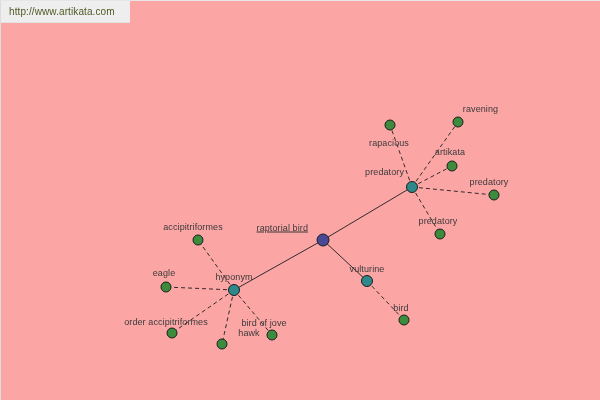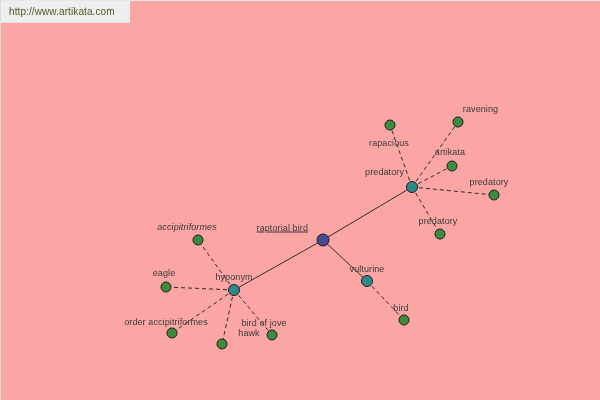--- a/index.html
+++ b/index.html
@@ -136,21 +136,21 @@
         <div class="node-label" style="left: 389px; top: 87px; margin-top: 32px;">rapacious</div>
         <div class="graph-node node-leaf" title="ravening" style="left: 458px; top: 98px;"></div>
         <div class="node-label" style="left: 458px; top: 85px; padding-left: 45px;">ravening</div>
         <div class="graph-node node-leaf" title="vulturine" style="left: 452px; top: 142px;"></div>
         <div class="node-label" style="left: 450px; top: 128px;">artikata</div>
         <div class="graph-node node-leaf" title="raptorial" style="left: 494px; top: 171px;"></div>
         <div class="node-label" style="left: 489px; top: 158px;">predatory</div>
         <div class="graph-node node-leaf" title="predatory" style="left: 440px; top: 210px;"></div>
         <div class="node-label" style="left: 438px; top: 197px;">predatory</div>
         <div class="graph-node node-leaf" title="accipitriformes" style="left: 198px; top: 216px;"></div>
-        <div class="node-label" style="left: 187px; top: 203px; font-style: italic;">accipitriformes</div>
+        <div class="node-label" style="left: 193px; top: 203px;">accipitriformes</div>
         <div class="graph-node node-leaf" title="eagle" style="left: 166px; top: 263px;"></div>
         <div class="node-label" style="left: 164px; top: 249px;">eagle</div>
         <div class="graph-node node-leaf" title="order accipitriformes" style="left: 172px; top: 309px;"></div>
         <div class="node-label" style="left: 166px; top: 298px;">order accipitriformes</div>
         <div class="graph-node node-leaf" title="hawk" style="left: 222px; top: 320px;"></div>
         <div class="node-label" style="left: 221px; top: 309px; margin-left: 28px;">hawk</div>
         <div class="graph-node node-leaf" title="bird of jove" style="left: 272px; top: 311px;"></div>
         <div class="node-label" style="left: 264px; top: 299px;">bird of jove</div>
         <div class="graph-node node-leaf" title="bird" style="left: 404px; top: 296px;"></div>
         <div class="node-label" style="left: 401px; top: 284px;">bird</div>

